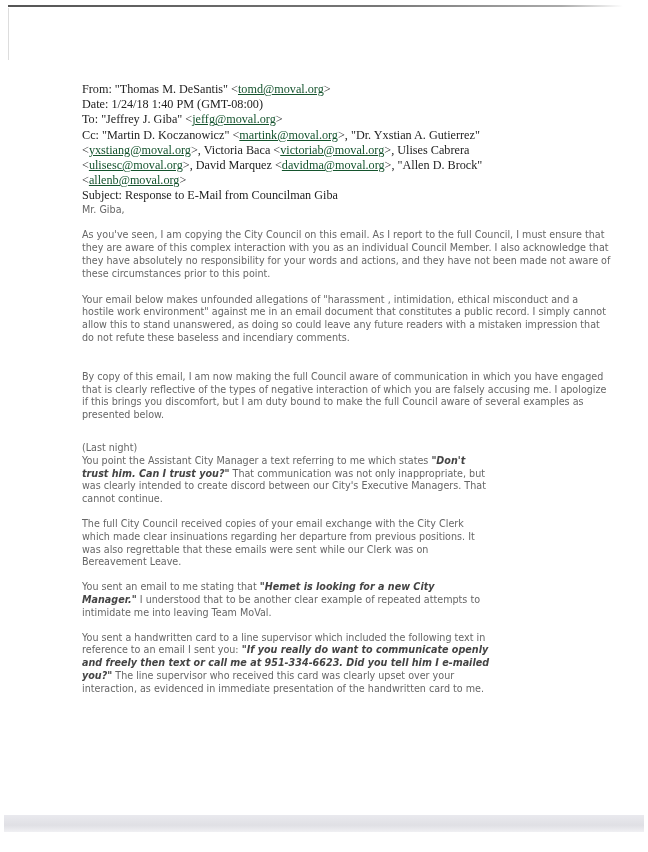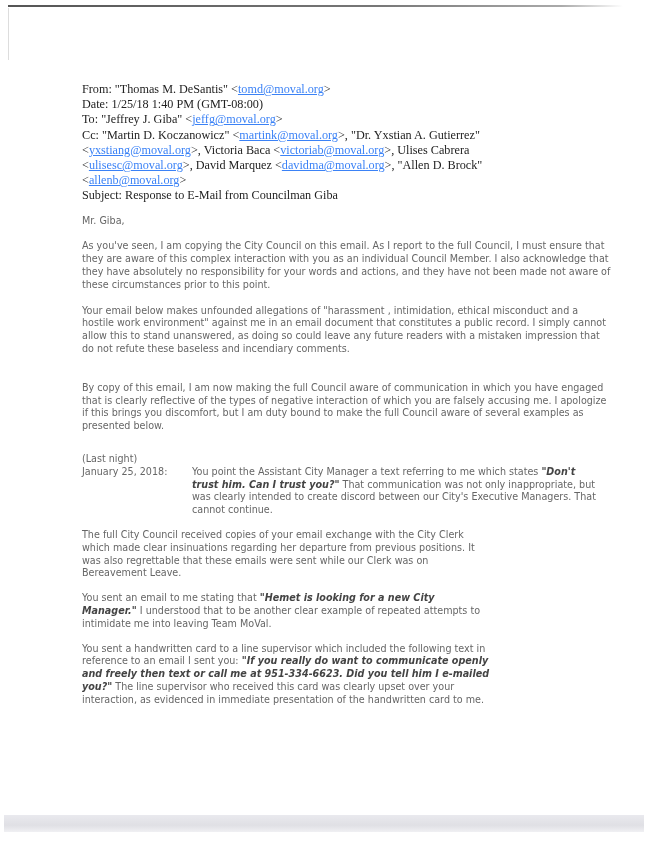--- a/index.html
+++ b/index.html
@@ -2,23 +2,23 @@
 <html><head>
 <meta charset="utf-8">
 <style>
   html, body { margin:0; padding:0; }
   body { width:648px; height:852px; background:#fff; position:relative; overflow:hidden; }
   .topline { position:absolute; left:8px; top:5px; width:615px; height:2px; background:linear-gradient(to right,#555 0%,#777 60%,#aaa 90%,rgba(200,200,200,0) 100%); }
   .leftline { position:absolute; left:8px; top:8px; width:1px; height:52px; background:#ddd; }
   .bottomband { position:absolute; left:4px; top:815px; width:640px; height:17px; background:linear-gradient(to bottom,#e4e4ea,#d8d8de 60%,#ececf0); opacity:0.8; }
   .page { position:absolute; left:82px; top:82px; width:530px; }
   .hdr { font-family:"Liberation Serif", serif; font-size:12.2px; line-height:15.2px; color:#222; }
-  .hdr .link { text-decoration:underline; color:#3b82f6; }
+  .hdr .link { text-decoration:underline; color:#14532d; }
   .body { font-family:"DejaVu Sans", sans-serif; font-size:9.6px; line-height:12.8px; color:#666; }
-  .salutation { margin-top:11px; }
+  .salutation { }
   p.para { margin:13px 0 0 0; }
   p.gap2 { margin-top:26px; }
   .lastnight { margin-top:20px; }
   .entry { display:flex; margin-bottom:12px; }
   .entry .date { width:110px; flex:none; }
   .entry .text { width:410px; }
   .q { font-weight:bold; font-style:italic; color:#444; }
 </style>
 </head>
 <body>
@@ -29,21 +29,21 @@
 
 <div class="page">
   <div class="hdr">
     <div>
       <span>From:</span>
       <span>"Thomas M. DeSantis"</span>
       &lt;<span class="link">tomd@moval.org</span>&gt;
     </div>
     <div>
       <span>Date:</span>
-      <span>1/25/18 1:40 PM (GMT-08:00)</span>
+      <span>1/24/18 1:40 PM (GMT-08:00)</span>
     </div>
     <div>
       <span>To:</span>
       <span>"Jeffrey J. Giba"</span>
       &lt;<span class="link">jeffg@moval.org</span>&gt;
     </div>
     <div>
       <span>Cc:</span>
       <span>"Martin D. Koczanowicz"</span>
       &lt;<span class="link">martink@moval.org</span>&gt;,
@@ -66,21 +66,20 @@
 
   <div class="body">
     <div class="salutation">Mr. Giba,</div>
     <p class="para">As you've seen, I am copying the City Council on this email. As I report to the full Council, I must ensure that they are aware of this complex interaction with you as an individual Council Member. I also acknowledge that they have absolutely no responsibility for your words and actions, and they have not been made not aware of these circumstances prior to this point.</p>
     <p class="para">Your email below makes unfounded allegations of "harassment , intimidation, ethical misconduct and a hostile work environment" against me in an email document that constitutes a public record. I simply cannot allow this to stand unanswered, as doing so could leave any future readers with a mistaken impression that do not refute these baseless and incendiary comments.</p>
     <p class="para gap2">By copy of this email, I am now making the full Council aware of communication in which you have engaged that is clearly reflective of the types of negative interaction of which you are falsely accusing me. I apologize if this brings you discomfort, but I am duty bound to make the full Council aware of several examples as presented below.</p>
     <div class="lastnight">(Last night)</div>
 
     <div>
       <div class="entry">
-        <div class="date">January 25, 2018:</div>
         <div class="text"><span>You point the Assistant City Manager a text referring to me which states </span><span class="q">"Don't trust him. Can I trust you?"</span><span> That communication was not only inappropriate, but was clearly intended to create discord between our City's Executive Managers. That cannot continue.</span></div>
       </div>
       <div class="entry">
         <div class="text"><span>The full City Council received copies of your email exchange with the City Clerk which made clear insinuations regarding her departure from previous positions. It was also regrettable that these emails were sent while our Clerk was on Bereavement Leave.</span><span class="q"></span><span></span></div>
       </div>
       <div class="entry">
         <div class="text"><span>You sent an email to me stating that </span><span class="q">"Hemet is looking for a new City Manager."</span><span> I understood that to be another clear example of repeated attempts to intimidate me into leaving Team MoVal.</span></div>
       </div>
       <div class="entry">
         <div class="text"><span>You sent a handwritten card to a line supervisor which included the following text in reference to an email I sent you: </span><span class="q">"If you really do want to communicate openly and freely then text or call me at 951-334-6623. Did you tell him I e-mailed you?"</span><span> The line supervisor who received this card was clearly upset over your interaction, as evidenced in immediate presentation of the handwritten card to me.</span></div>

